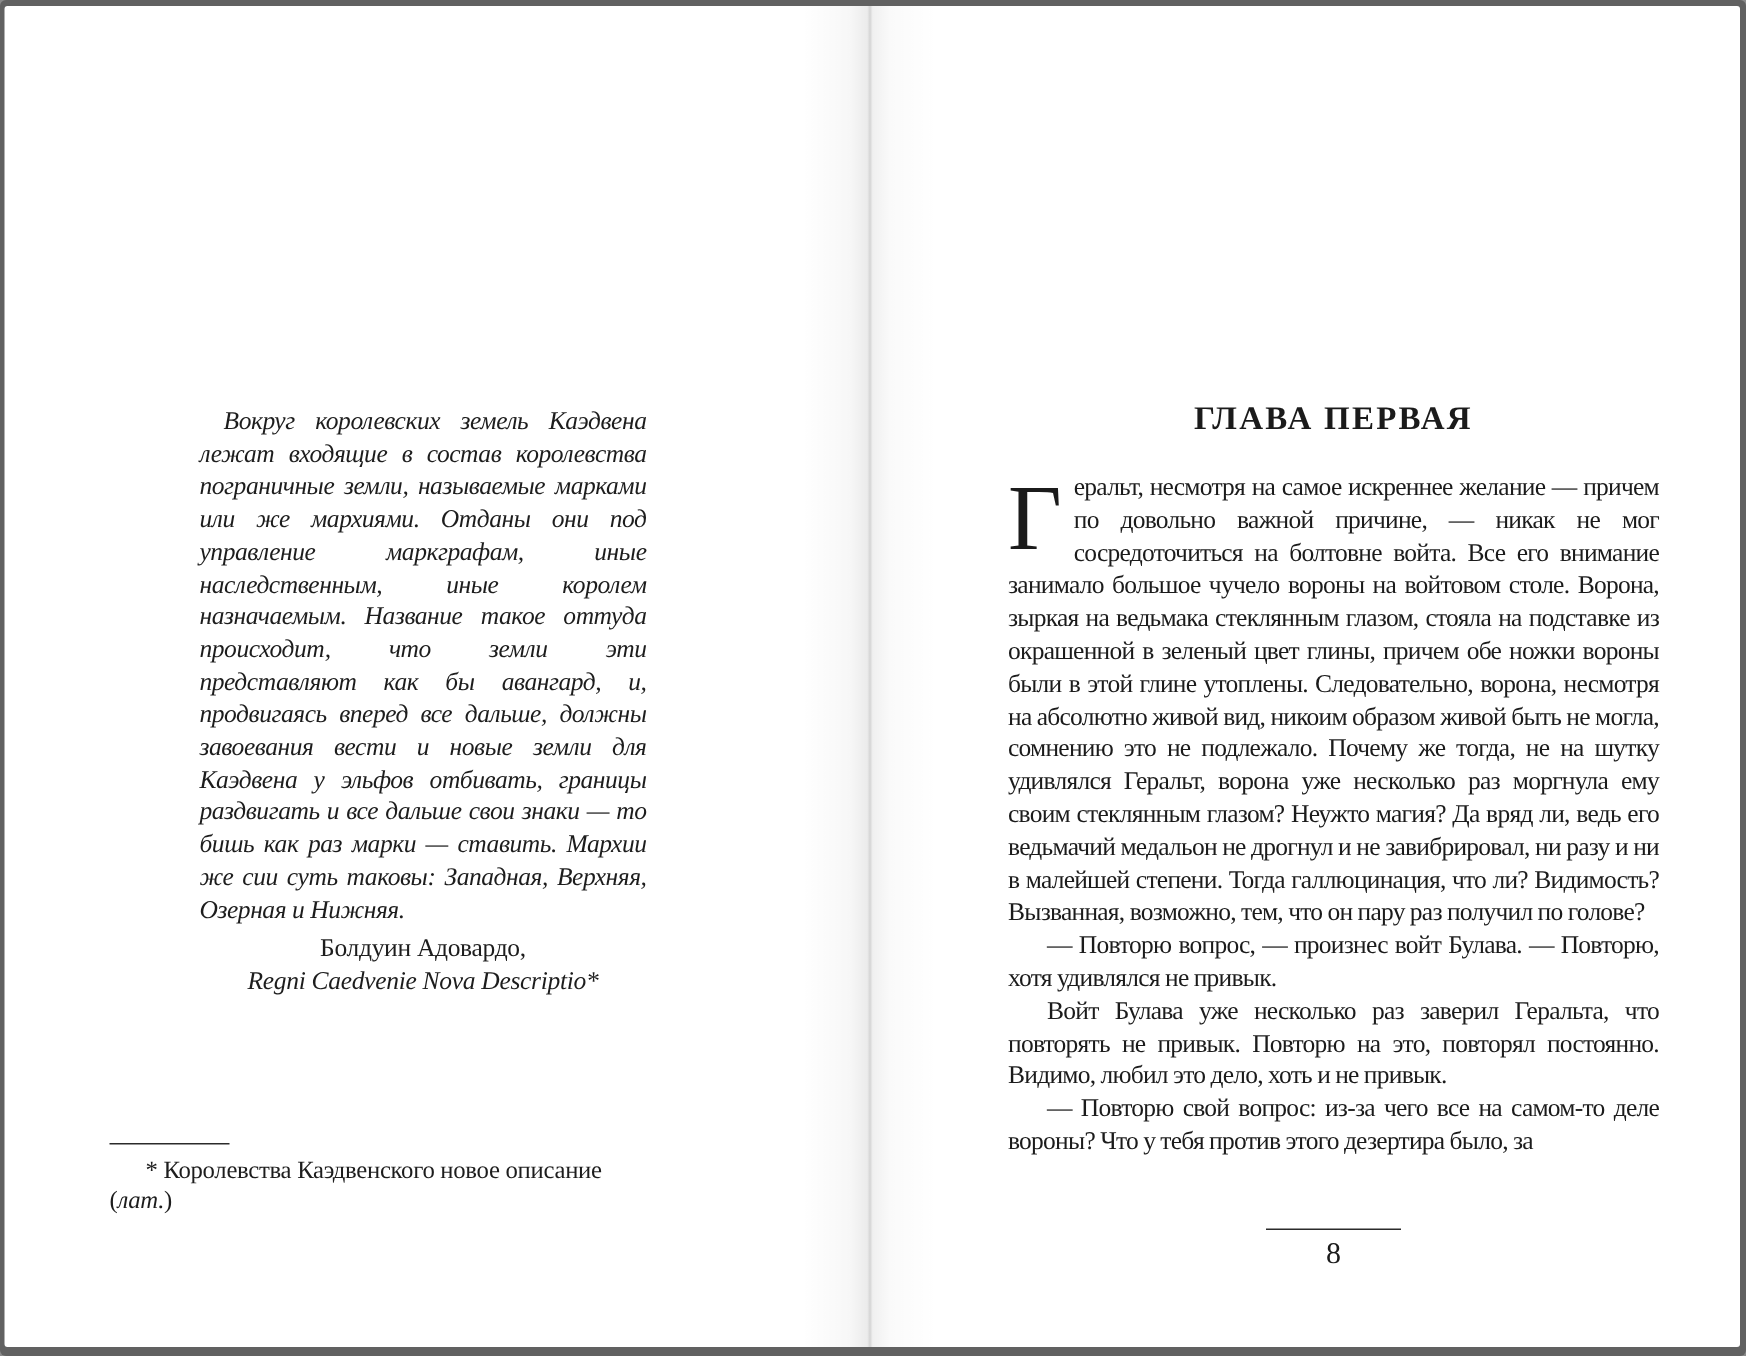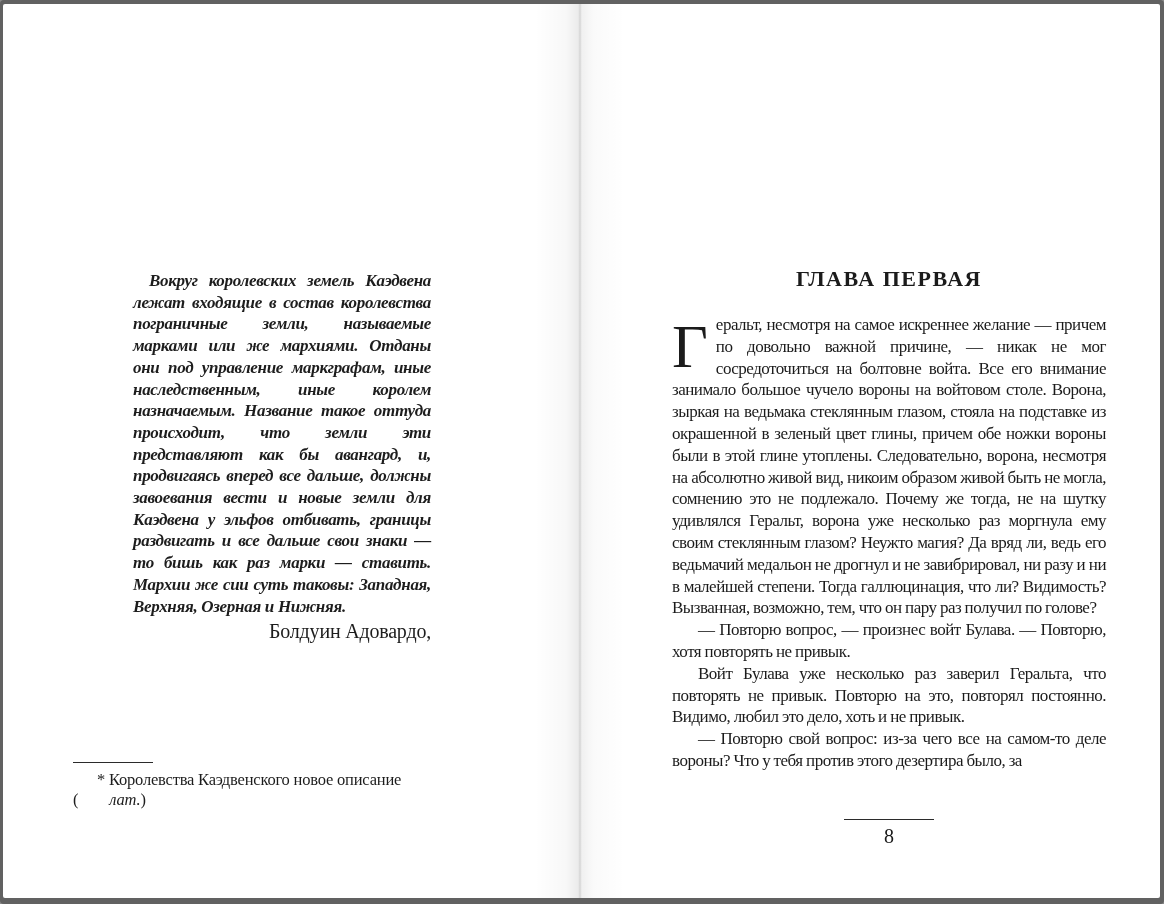--- a/index.html
+++ b/index.html
@@ -28,28 +28,28 @@
     pointer-events:none;
   }
   .page{position:absolute;top:0;height:100%;}
   .page.left{left:0;width:577px;}
   .page.right{left:577px;right:0;}
 
   
   .epigraph-block{position:absolute;left:130px;top:266px;width:298px;color:#1d1d1d;}
   .epigraph{
     margin:0;font-style:italic;font-size:17px;line-height:21.7px;
-    letter-spacing:-0.3px;text-align:justify;text-indent:16px;font-weight:bold;
+    letter-spacing:-0.3px;text-align:justify;text-indent:16px;
   }
-  .attr{margin:4px 0 0 0;text-align:right;font-size:20px;line-height:21.5px;letter-spacing:-0.2px;}
+  .attr{margin:4px 0 0 0;text-align:center;font-size:17px;line-height:21.5px;letter-spacing:-0.2px;}
   .attr-work{font-style:italic;}
   .footnote-block{position:absolute;left:70px;top:758px;width:358px;color:#1d1d1d;}
   .footnote-rule{width:80px;border-top:1.5px solid #2b2b2b;margin:0 0 7px 0;}
   .footnote{margin:0;font-size:16.5px;line-height:20px;text-indent:24px;letter-spacing:-0.2px;}
-  .footnote i{margin-left:31px;}
+  .footnote i{}
 
   
   .column{
     position:absolute;left:92px;top:262px;width:434px;min-height:582px;
     display:flex;flex-direction:column;color:#1b1b1b;
   }
   .chapter-title{
     margin:0 0 22px 0;text-align:center;
     font-size:22px;font-weight:bold;letter-spacing:1.5px;color:#1b1b1b;
   }
@@ -70,33 +70,33 @@
 <body>
 
 <div class="frame">
   <div class="spread">
     <div class="gutter"></div>
 
     <section class="page left">
       <div class="epigraph-block">
         <p class="epigraph">Вокруг королевских земель Каэдвена лежат входящие в состав королевства пограничные земли, называемые марками или же мархиями. Отданы они под управление маркграфам, иные наследственным, иные королем назначаемым. Название такое оттуда происходит, что земли эти представляют как бы авангард, и, продвигаясь вперед все дальше, должны завоевания вести и новые земли для Каэдвена у эльфов отбивать, границы раздвигать и все дальше свои знаки — то бишь как раз марки — ставить. Мархии же сии суть таковы: Западная, Верхняя, Озерная и Нижняя.</p>
         <p class="attr"><span class="attr-name">Болдуин Адовардо,</span><br>
-        </p>
+        <span class="attr-work">Regni Caedvenie Nova Descriptio*</span></p>
       </div>
       <div class="footnote-block">
         <div class="footnote-rule"></div>
         <p class="footnote"><span>* Королевства Каэдвенского новое описание (</span><i>лат.</i><span>)</span></p>
       </div>
     </section>
 
     <section class="page right">
       <div class="column">
         <h1 class="chapter-title">ГЛАВА ПЕРВАЯ</h1>
         <p class="para"><span class="dropcap">Г</span><span>еральт, несмотря на самое искреннее желание — причем по довольно важной причине, — никак не мог сосредоточиться на болтовне войта. Все его внимание занимало большое чучело вороны на войтовом столе. Ворона, зыркая на ведьмака стеклянным глазом, стояла на подставке из окрашенной в зеленый цвет глины, причем обе ножки вороны были в этой глине утоплены. Следовательно, ворона, несмотря на абсолютно живой вид, никоим образом живой быть не могла, сомнению это не подлежало. Почему же тогда, не на шутку удивлялся Геральт, ворона уже несколько раз моргнула ему своим стеклянным глазом? Неужто магия? Да вряд ли, ведь его ведьмачий медальон не дрогнул и не завибрировал, ни разу и ни в малейшей степени. Тогда галлюцинация, что ли? Видимость? Вызванная, возможно, тем, что он пару раз получил по голове?</span></p>
-        <p class="para indent">— Повторю вопрос, — произнес войт Булава. — Повторю, хотя повторять не привык.</p>
+        <p class="para indent">— Повторю вопрос, — произнес войт Булава. — Повторю, хотя удивлялся не привык.</p>
         <p class="para indent">Войт Булава уже несколько раз заверил Геральта, что повторять не привык. Повторю на это, повторял постоянно. Видимо, любил это дело, хоть и не привык.</p>
         <p class="para indent">— Повторю свой вопрос: из-за чего все на самом-то деле вороны? Что у тебя против этого дезертира было, за</p>
         <div class="pagefoot">
           <div class="pagenum-rule"></div>
           <div class="pagenum">8</div>
         </div>
       </div>
     </section>
   </div>
 </div>

